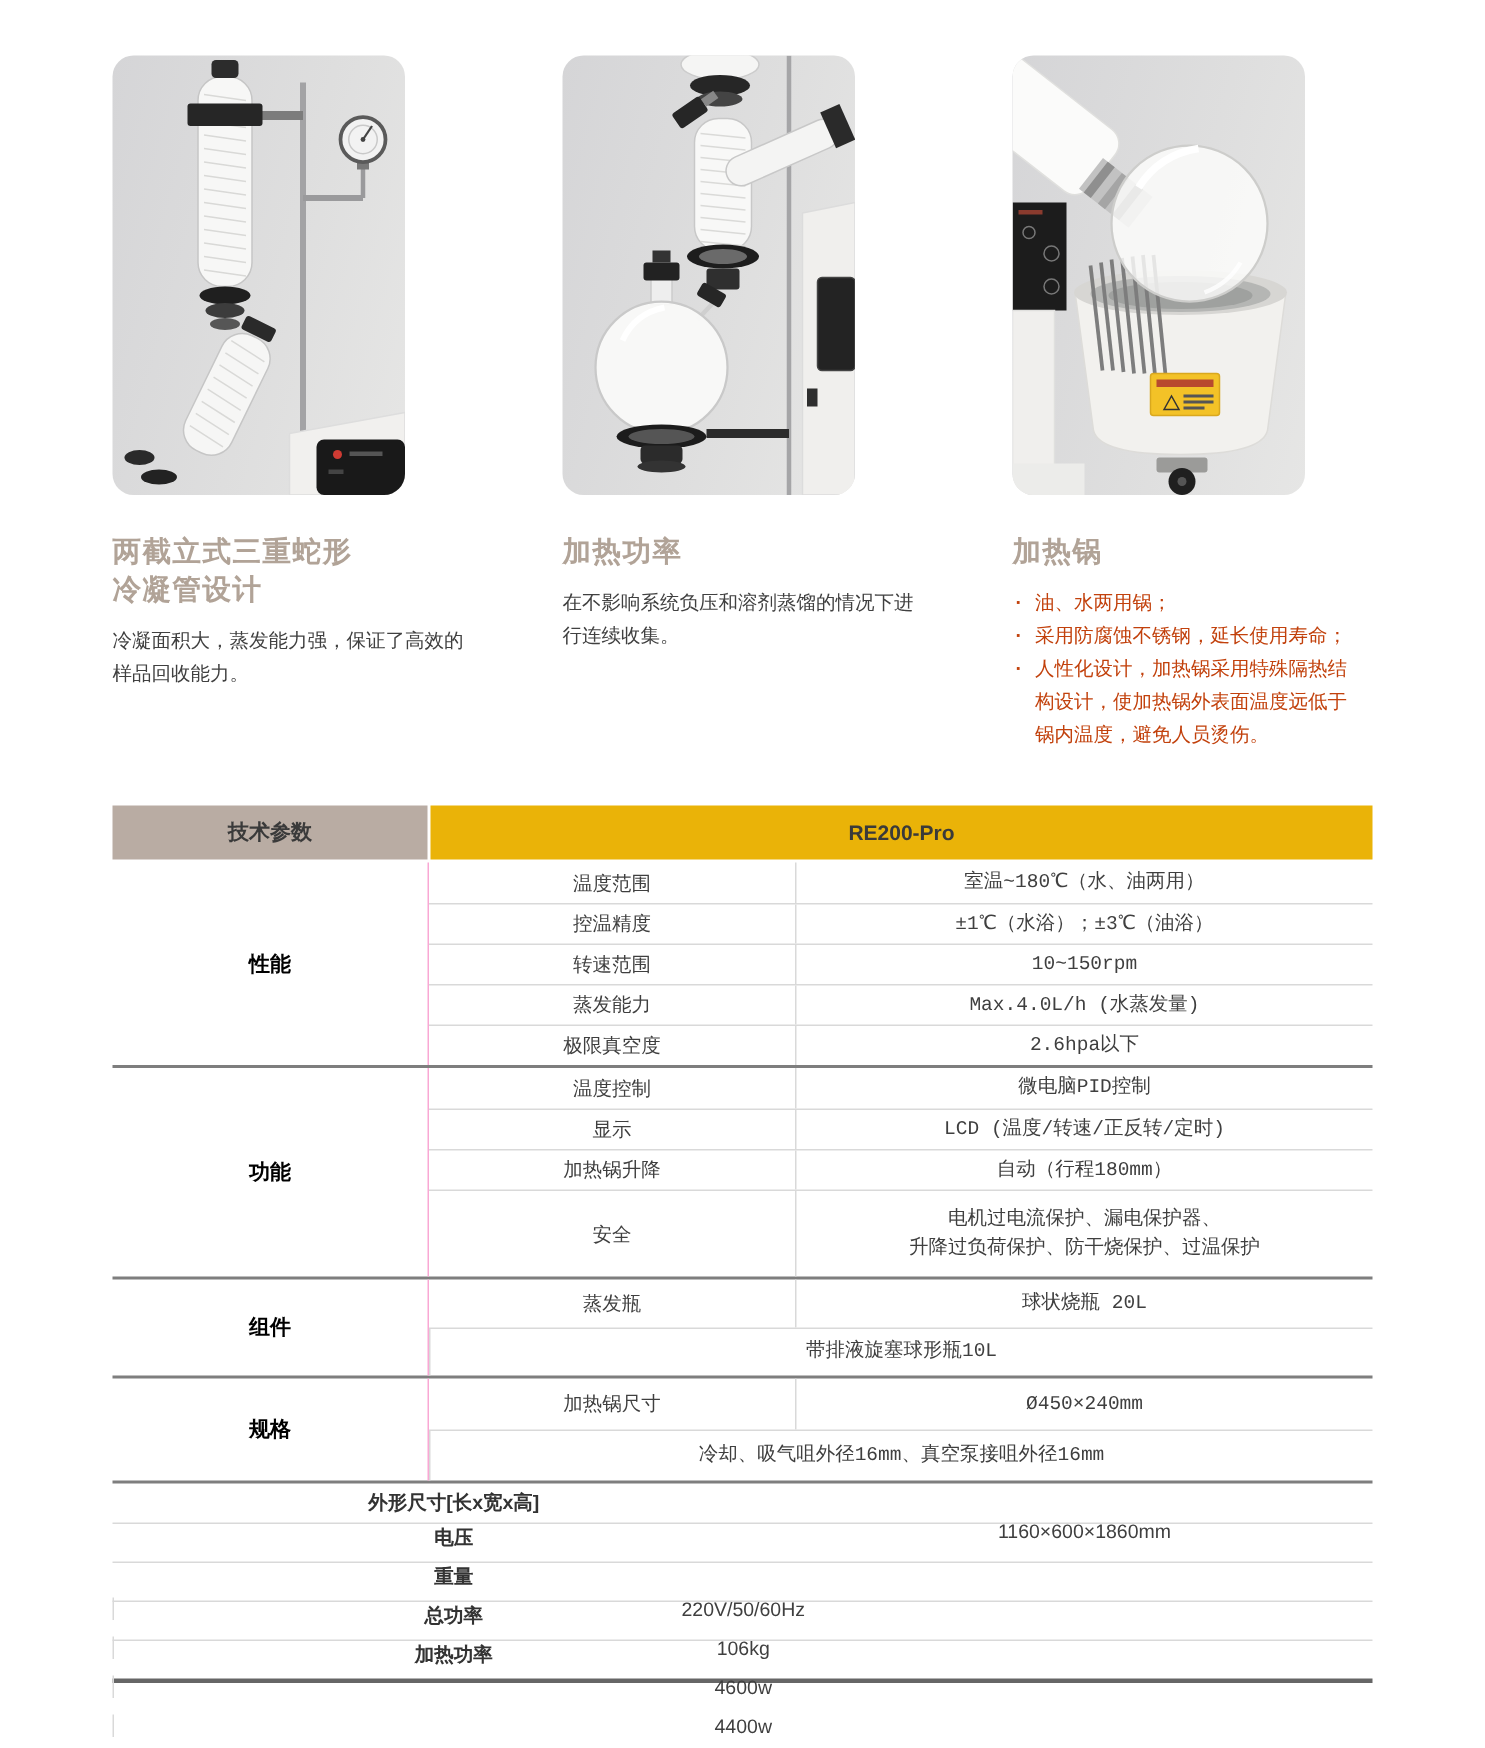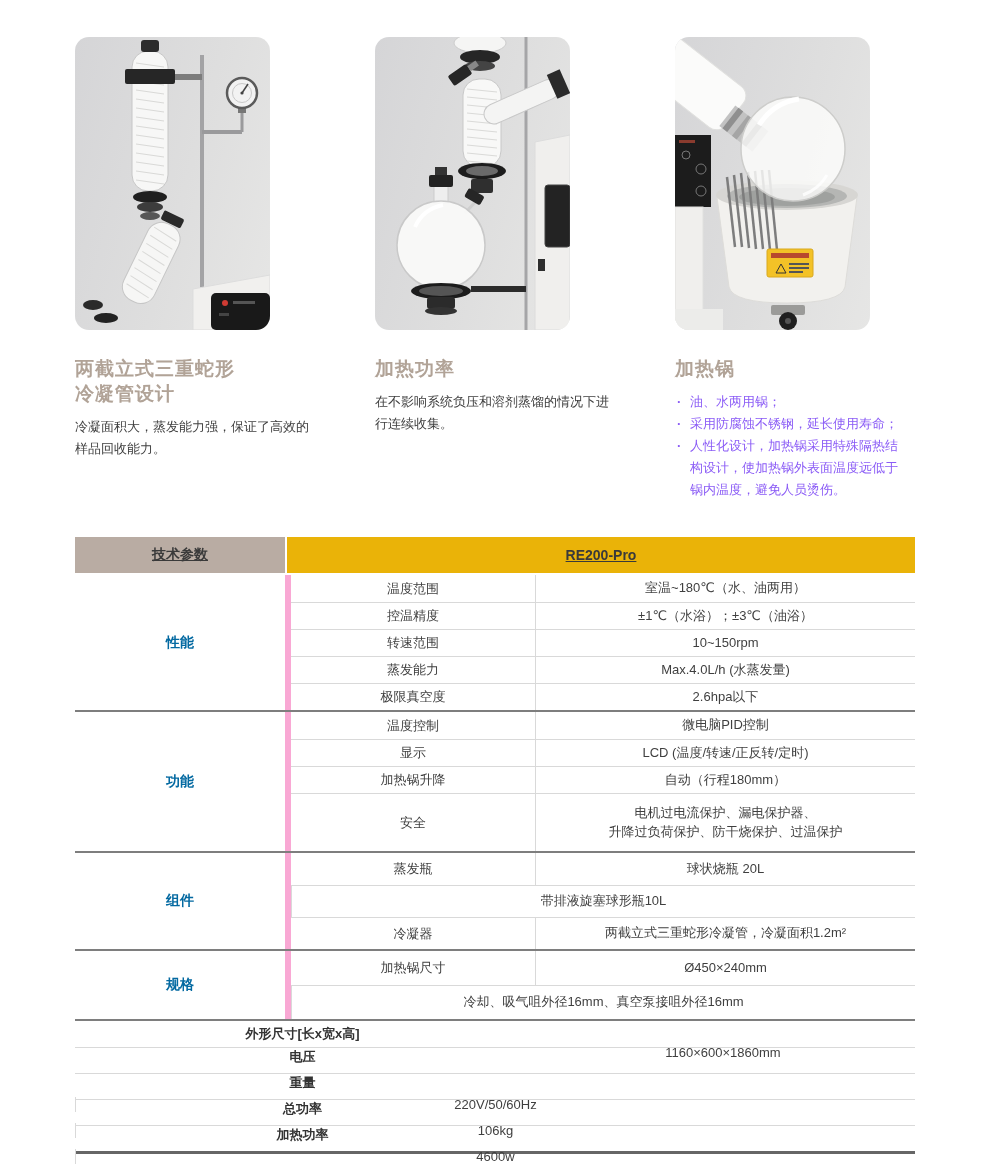--- a/index.html
+++ b/index.html
@@ -23,42 +23,42 @@
   
   .captions-row { display:flex; padding-left:75px; gap:65px; margin-top:26px; height:155px; }
   .caption { width:235px; flex:0 0 auto; }
   .caption h3 {
     font-size:19px; font-weight:bold; color:#b1a397;
     line-height:1.32; letter-spacing:1px; margin-bottom:10px;
   }
   .caption p { font-size:13px; line-height:1.7; color:#404040; }
   .caption ul { list-style:none; }
   .caption li {
-    font-size:13px; line-height:1.7; color:#8b5cf6;
+    font-size:13px; line-height:1.7; color:#c2410c;
     position:relative; padding-left:15px;
   }
   .caption li::before { content:"·"; position:absolute; left:2px; top:0; font-weight:bold; }
 
   
   .spec-table { width:840px; margin:26px 0 0 75px; }
   .t-header { display:flex; gap:2px; height:36px; margin-bottom:2px; }
   .th-left, .th-right {
     display:flex; align-items:center; justify-content:center;
-    font-size:14px; font-weight:bold; color:#3a3a3a;text-decoration:underline;
+    font-size:14px; font-weight:bold; color:#3a3a3a;
   }
   .th-left  { width:210px; background:#b9aca3; }
   .th-right { flex:1; background:#eab308; }
 
   .group { display:flex; }
   .group + .group { border-top:2px solid #7e7e7e; }
   .g-label {
     width:210px; display:flex; align-items:center; justify-content:center;
-    font-size:14px; font-weight:bold; color:#0369a1;
-  }
-  .g-rows { flex:1; border-left:6px solid #f9a8d4; }
+    font-size:14px; font-weight:bold; color:#000000;
+  }
+  .g-rows { flex:1; border-left:1px solid #f9a8d4;font-family:Liberation Mono, monospace; }
   .s-row { display:flex; }
   .s-row + .s-row { border-top:1px solid #d9d9d9; }
   .param {
     width:244px; display:flex; align-items:center; justify-content:center;
     font-size:13px; text-align:center;
   }
   .value {
     flex:1; border-left:1px solid #d9d9d9;
     display:flex; flex-direction:column; align-items:center; justify-content:center;
     font-size:13px; text-align:center; line-height:1.45;
@@ -309,24 +309,20 @@
     <div class="group g-comp">
       <div class="g-label">组件</div>
       <div class="g-rows">
         <div class="s-row">
             <div class="param">蒸发瓶</div>
             <div class="value">球状烧瓶 20L</div>
           </div>
         <div class="s-row">
             <div class="value">带排液旋塞球形瓶10L</div>
           </div>
-        <div class="s-row">
-            <div class="param">冷凝器</div>
-            <div class="value">两截立式三重蛇形冷凝管，冷凝面积1.2m²</div>
-          </div>
       </div>
     </div>
 
     <div class="group g-spec">
       <div class="g-label">规格</div>
       <div class="g-rows">
         <div class="s-row">
             <div class="param">加热锅尺寸</div>
             <div class="value">Ø450×240mm</div>
           </div>

